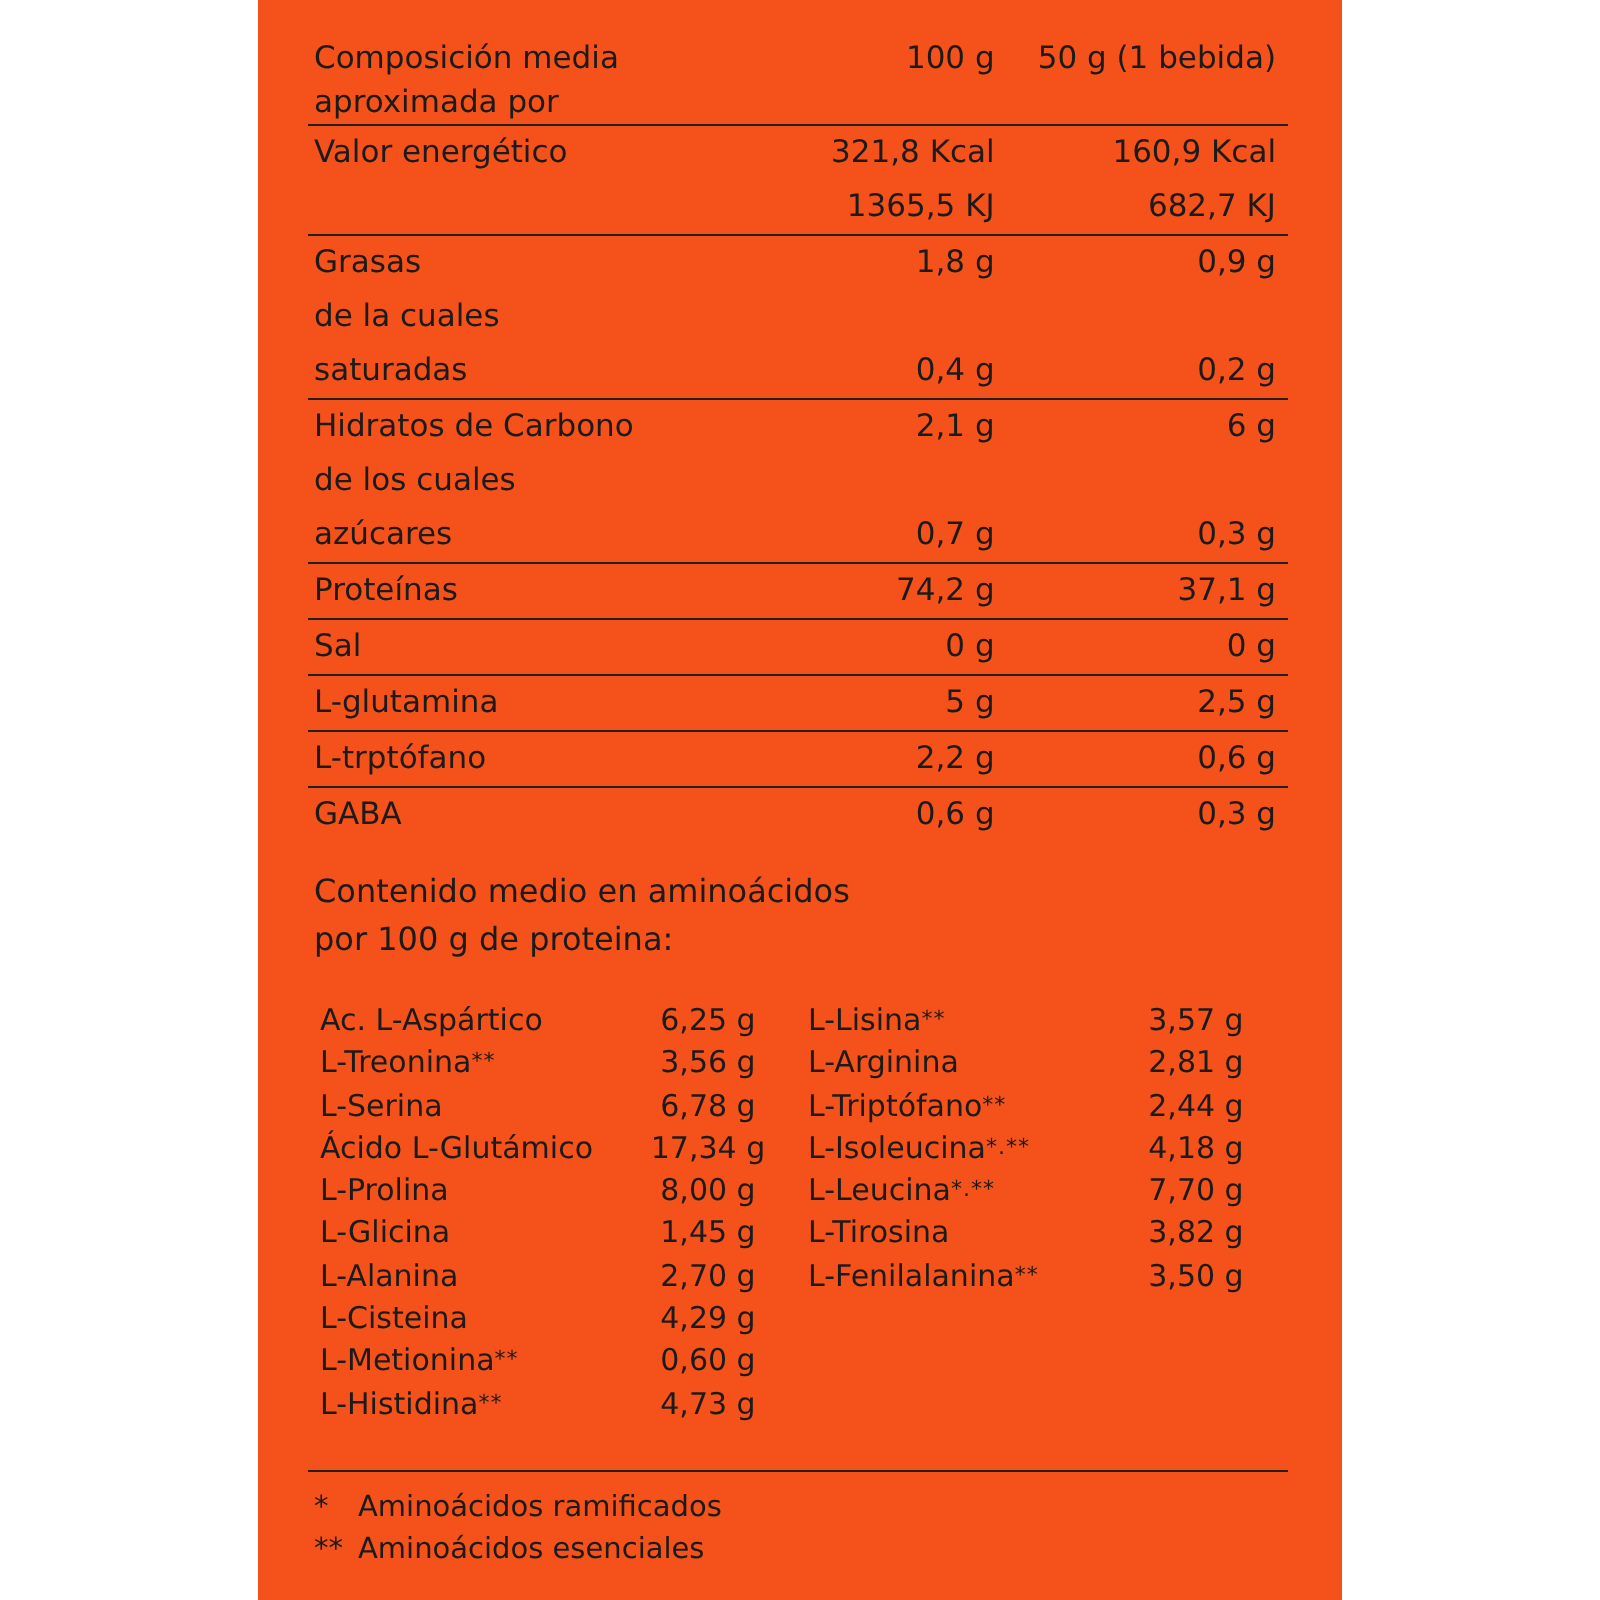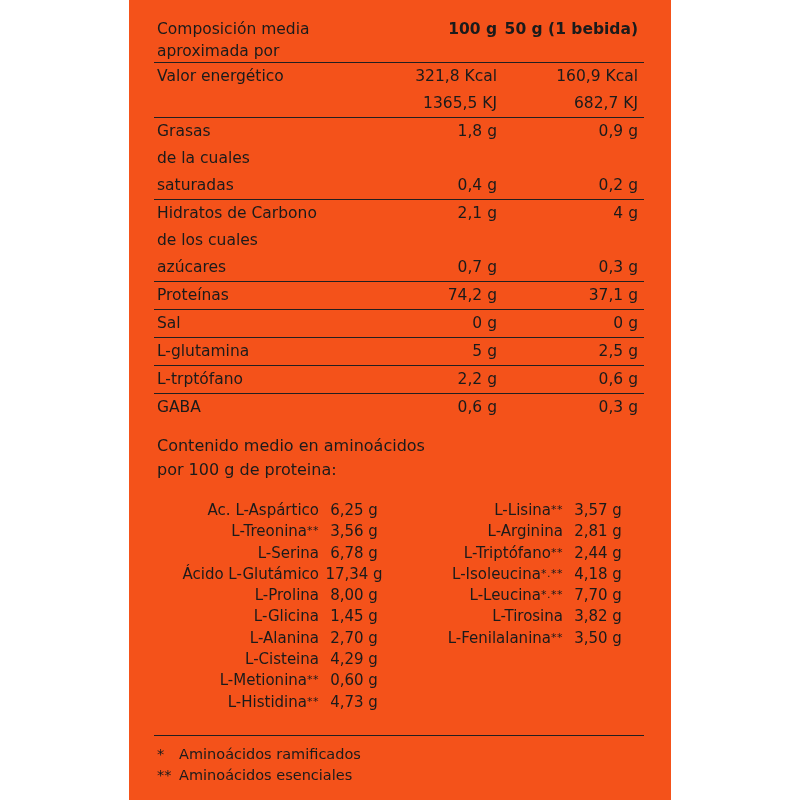--- a/index.html
+++ b/index.html
@@ -59,21 +59,21 @@
     padding-right: 6px;
   }
   .nut tr.rule > td {
     border-top: 1.3px solid #231f20;
   }
   .hdr td {
     font-size: 15.5px;
     line-height: 1.42;
   }
   .hdr .c1, .hdr .c2 {
-    font-weight: bold;
+    font-weight: normal;
   }
   .hdr-l1 td, .hdr-l2 td {
     padding-bottom: 0;
     padding-top: 0;
   }
 
   
   .amino-title {
     position: absolute;
     left: 28px;
@@ -96,21 +96,20 @@
     width: 244px;
   }
   .amino-row {
     display: flex;
     line-height: 1.42;
   }
   .amino-name {
     flex: 1 1 auto;
     padding-left: 3px;
     white-space: nowrap;
-    text-align: right;
   }
   .amino-val {
     flex: 0 0 70px;
     text-align: center;
     padding-right: 12px;
     white-space: nowrap;
   }
   sup.mark {
     font-size: 11px;
     vertical-align: baseline;
@@ -183,21 +182,21 @@
           <td class="c2"></td>
         </tr>
         <tr>
           <td class="lbl">saturadas</td>
           <td class="c1">0,4 g</td>
           <td class="c2">0,2 g</td>
         </tr>
         <tr class="rule">
           <td class="lbl">Hidratos de Carbono</td>
           <td class="c1">2,1 g</td>
-          <td class="c2">4 g</td>
+          <td class="c2">6 g</td>
         </tr>
         <tr>
           <td class="lbl">de los cuales</td>
           <td class="c1"></td>
           <td class="c2"></td>
         </tr>
         <tr>
           <td class="lbl">azúcares</td>
           <td class="c1">0,7 g</td>
           <td class="c2">0,3 g</td>

